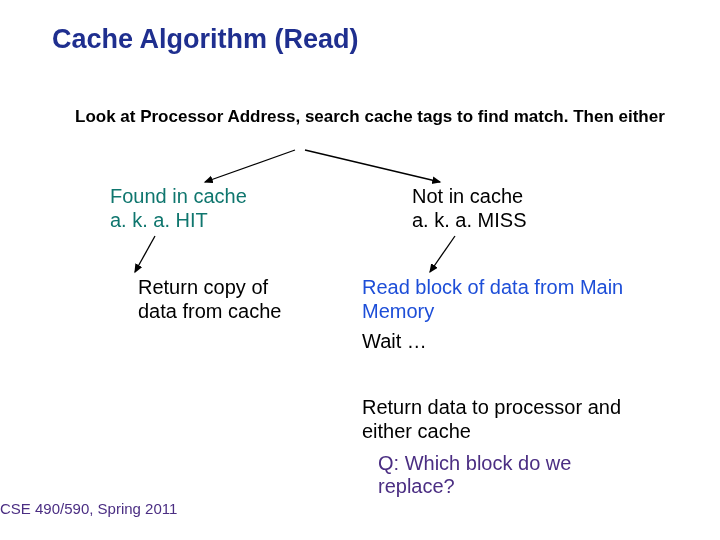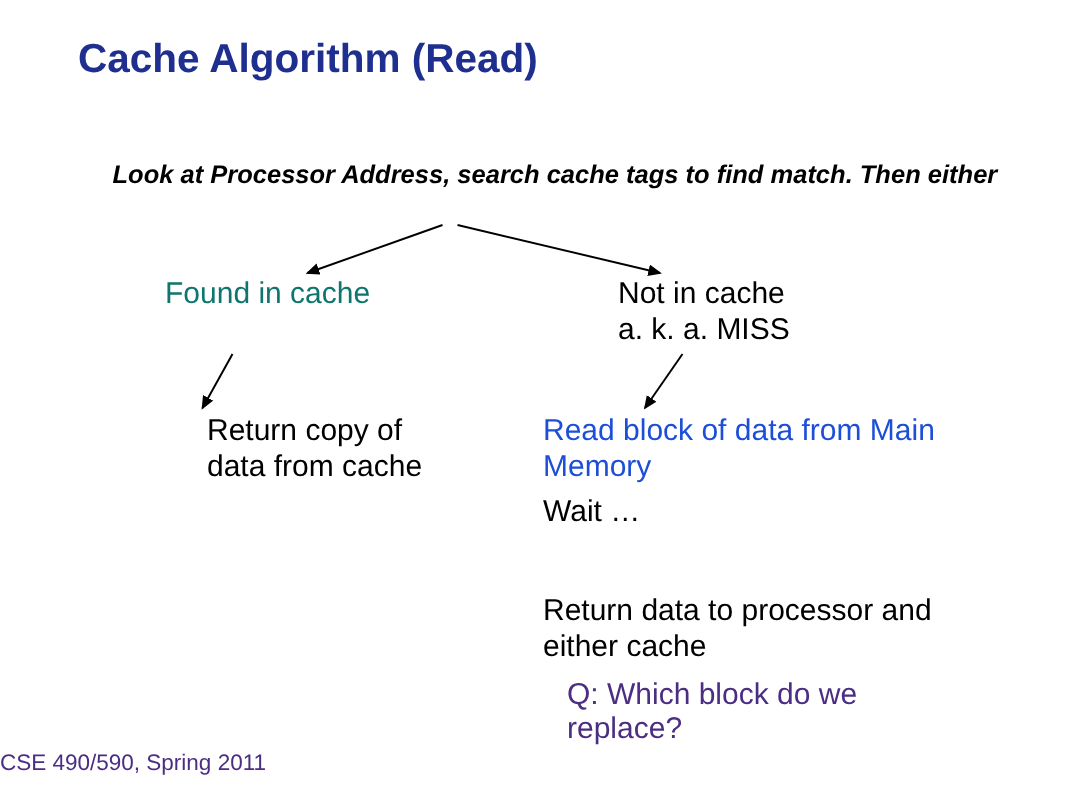--- a/index.html
+++ b/index.html
@@ -30,21 +30,20 @@
     position: absolute;
     left: 75px;
     top: 106px;
     width: 580px;
     font-size: 17px;
     font-weight: bold;
     color: #000;
     line-height: 1.25;
     text-indent: -16px;
     padding-left: 16px;
-    font-style: italic;
   }
   .col-left-head {
     position: absolute;
     left: 110px;
     top: 184px;
     font-size: 20px;
     color: #0f766e;
     line-height: 1.2;
   }
   .col-right-head {
@@ -134,20 +133,21 @@
     <line x1="295" y1="150" x2="205" y2="182" stroke="#000" stroke-width="1.3" marker-end="url(#arrowhead)"></line>
     <line x1="305" y1="150" x2="440" y2="182" stroke="#000" stroke-width="1.3" marker-end="url(#arrowhead)"></line>
 
     <line x1="155" y1="236" x2="135" y2="272" stroke="#000" stroke-width="1.3" marker-end="url(#arrowhead)"></line>
 
     <line x1="455" y1="236" x2="430" y2="272" stroke="#000" stroke-width="1.3" marker-end="url(#arrowhead)"></line>
   </svg>
 
   <div class="col-left-head">
     <span>Found in cache</span><br>
+    <span>a. k. a.  HIT</span>
   </div>
 
   <div class="col-right-head">
     <span>Not in cache</span><br>
     <span>a. k. a.  MISS</span>
   </div>
 
   <div class="left-result">Return copy of data from cache</div>
 
   <div class="right-step1">Read block of data from Main Memory</div>

